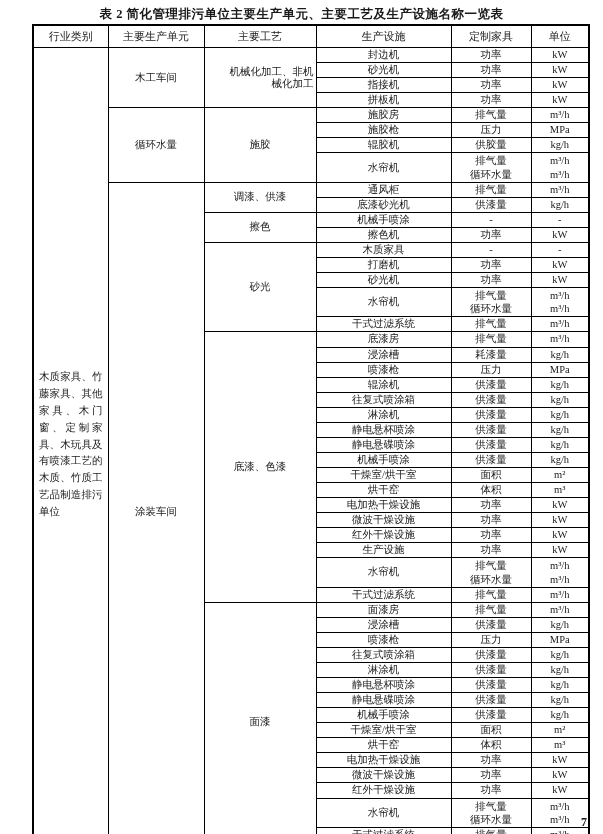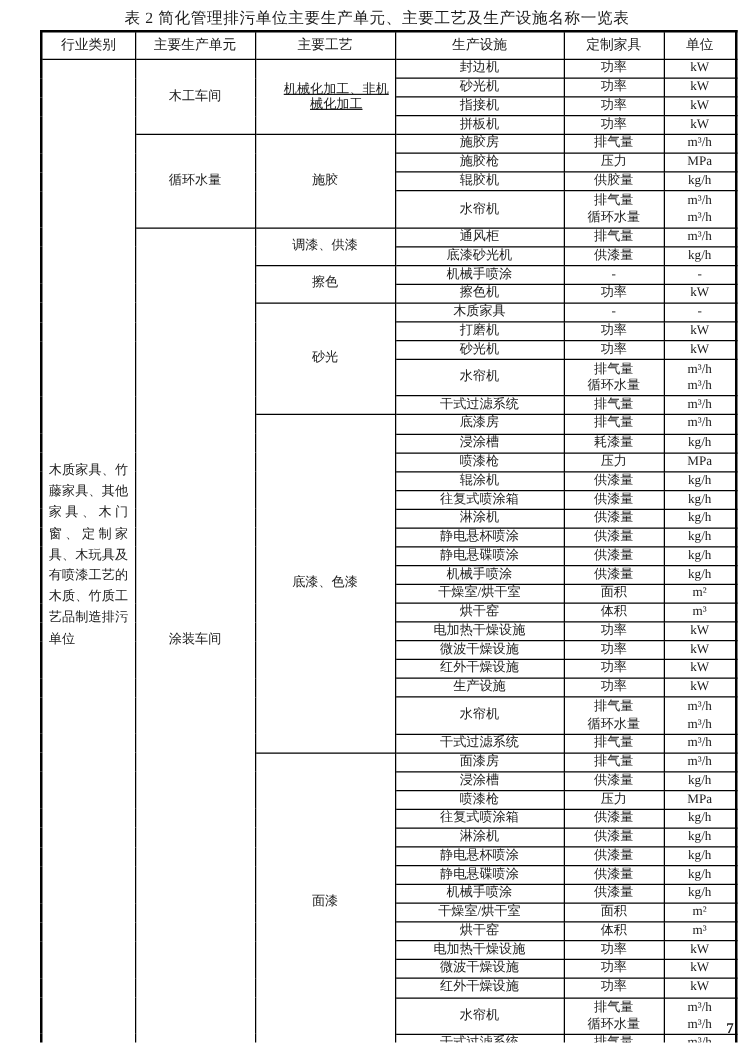--- a/index.html
+++ b/index.html
@@ -9,21 +9,21 @@
   }
   body {
     width: 603px;
     height: 834px;
     position: relative;
     font-family: "Liberation Serif", "DejaVu Serif", serif;
     color: #1a1a1a;
   }
   .doc-title {
     text-align: center;
-    font-weight: normal;
+    font-weight: bold;
     font-size: 12.5px;
     padding-top: 6px;
     height: 17px;
     letter-spacing: 0.5px;
   }
   table.main-table {
     border-collapse: collapse;
     table-layout: fixed;
     width: 556px;
     margin-left: 32px;
@@ -52,23 +52,22 @@
     padding: 2px;
   }
   tbody td { height: 12px; }
   td.industry {
     padding: 2px 5px;
     text-align: justify;
     text-justify: inter-character;
     line-height: 1.6;
   }
   td.process.left {
-    text-align: center;
+    text-align: right;
     padding-left: 20px;
-    text-decoration: underline;
   }
   td.multiline div { line-height: 1.25; }
   .page-number {
     position: absolute;
     right: 16px;
     bottom: 4px;
     font-size: 12px;
     font-weight: bold;
   }
 </style>

